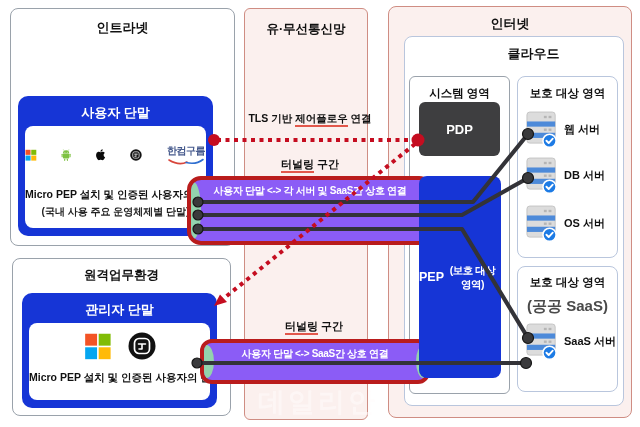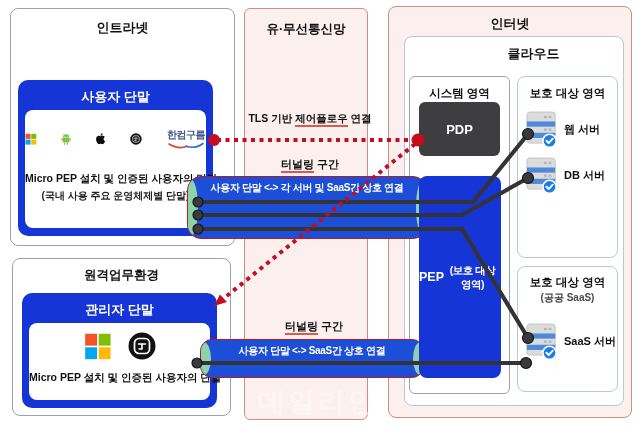--- a/index.html
+++ b/index.html
@@ -17,49 +17,49 @@
   .network{left:244px;top:8px;width:124px;height:412px;border-radius:6px;}
   .network .section-title{padding-top:12px;font-size:12.5px;}
   .internet{left:388px;top:6px;width:244px;height:412px;}
   .internet .section-title{padding-top:8px;}
   .cloud{left:404px;top:36px;width:220px;height:370px;background:#fff;
     border:1.5px solid #b9c6dd;border-radius:8px;z-index:1;}
   .cloud .section-title{padding-top:8px;padding-left:39px;}
   
   .blue-box{background:#1635d6;border-radius:10px;z-index:2;}
   .blue-box .hdr{color:#fff;font-weight:bold;font-size:13px;text-align:center;padding-top:8px;}
-  .user-terminal{left:18px;top:80px;width:195px;height:156px;}
+  .user-terminal{left:18px;top:96px;width:195px;height:140px;}
   .admin-terminal{left:22px;top:293px;width:195px;height:115px;}
   .inner-white{position:absolute;left:7px;top:30px;right:7px;bottom:8px;background:#fff;border-radius:8px;}
   .icons-row{display:flex;justify-content:center;align-items:center;gap:24px;margin-top:12px;height:34px;}
   .admin-terminal .icons-row{margin-top:8px;height:30px;gap:16px;}
   .desc1{font-size:10.5px;font-weight:bold;color:#111;text-align:center;margin-top:16px;white-space:nowrap;}
   .desc2{font-size:10px;font-weight:bold;color:#222;text-align:center;margin-top:3px;white-space:nowrap;}
   .admin-terminal .desc1{margin-top:10px;}
   .hancom{display:flex;flex-direction:column;align-items:center;}
   .hancom-text{font-size:10px;font-weight:bold;color:#45598c;letter-spacing:-0.5px;}
   
   .sub-box{background:#fff;border-radius:8px;z-index:3;}
   .sub-title{font-weight:bold;font-size:11.5px;color:#111;text-align:center;padding-top:9px;}
-  .sub-subtitle{font-weight:bold;font-size:10px;color:#4a4a4a;text-align:center;margin-top:1px;}
+  .sub-subtitle{font-weight:bold;font-size:15px;color:#4a4a4a;text-align:center;margin-top:7px;}
   .system-area{left:409px;top:76px;width:101px;height:318px;border:1.5px solid #9aa2ab;border-radius:6px;}
   .protected1{left:517px;top:76px;width:101px;height:182px;border:1.5px solid #b9c6dd;}
   .protected2{left:517px;top:266px;width:101px;height:126px;border:1.5px solid #b9c6dd;}
   .pdp{left:419px;top:102px;width:81px;height:54px;background:#3e3e40;border-radius:6px;z-index:4;
     display:flex;align-items:center;justify-content:center;color:#fff;font-weight:bold;font-size:13px;}
   .pep{left:419px;top:176px;width:82px;height:202px;background:#1635d6;border-radius:8px;z-index:4;
     display:flex;flex-direction:row;align-items:center;justify-content:center;color:#fff;
     font-weight:bold;text-align:center;}
   .pep .l1{font-size:12.5px;}
   .pep .l2{font-size:10.5px;margin-top:2px;letter-spacing:-0.5px;}
   .srow{position:absolute;left:8px;display:flex;align-items:center;gap:6px;}
   .srow .slabel{font-size:11px;font-weight:bold;color:#111;white-space:nowrap;}
   .srow1{top:33px;} .srow2{top:79px;} .srow3{top:127px;} .srow-saas{top:54px;}
   
-  .tunnel{position:absolute;background:#1d4ed8;border:1px solid #b91c1c;border-radius:14px;
+  .tunnel{position:absolute;background:#8b5cf6;border:4px solid #b91c1c;border-radius:14px;
     overflow:hidden;z-index:3;}
   .tunnel1{left:187px;top:176px;width:238px;height:61px;}
   .tunnel2{left:200px;top:339px;width:222px;height:37px;border-radius:12px;}
   .tunnel .cap{position:absolute;top:2px;bottom:2px;width:15px;background:#93d9a9;border-radius:50%;opacity:.95;}
   .cap-left{left:-5px;} .cap-right{right:-5px;}
   .tunnel .t-label{position:absolute;top:4px;left:0;right:0;text-align:center;color:#fff;
     font-weight:bold;font-size:10px;white-space:nowrap;letter-spacing:-0.3px;}
   
   .conn-label{position:absolute;text-align:center;font-weight:bold;color:#101010;z-index:5;white-space:nowrap;}
   .tls-label{left:240px;top:112px;width:140px;font-size:10.5px;}
@@ -190,20 +190,34 @@
         <rect x="19" y="6" width="3" height="2.5" fill="#b5b5b5"></rect>
           <rect x="24" y="6" width="3" height="2.5" fill="#b5b5b5"></rect>
         <rect x="1" y="12" width="30" height="5.5" fill="#4d8ad9"></rect>
         <rect x="19" y="19.5" width="3" height="2.5" fill="#b5b5b5"></rect>
           <rect x="24" y="19.5" width="3" height="2.5" fill="#b5b5b5"></rect>
         <rect x="1" y="24" width="30" height="5.5" fill="#4d8ad9"></rect>
         <circle cx="25" cy="32.5" r="7" fill="#1d7be5" stroke="#fff" stroke-width="1.6"></circle>
         <path d="M21.7 32.5l2.4 2.4 4.3-4.6" stroke="#fff" stroke-width="2" fill="none" stroke-linecap="round" stroke-linejoin="round"></path>
       </svg>
       <span class="slabel">DB 서버</span>
+    </div>
+    <div class="srow srow3">
+      <svg width="32" height="38" viewBox="0 0 34 40">
+        <rect x="1" y="2" width="30" height="33" rx="3" fill="#dcdcdc" stroke="#c3c3c3"></rect>
+        <rect x="19" y="6" width="3" height="2.5" fill="#b5b5b5"></rect>
+          <rect x="24" y="6" width="3" height="2.5" fill="#b5b5b5"></rect>
+        <rect x="1" y="12" width="30" height="5.5" fill="#4d8ad9"></rect>
+        <rect x="19" y="19.5" width="3" height="2.5" fill="#b5b5b5"></rect>
+          <rect x="24" y="19.5" width="3" height="2.5" fill="#b5b5b5"></rect>
+        <rect x="1" y="24" width="30" height="5.5" fill="#4d8ad9"></rect>
+        <circle cx="25" cy="32.5" r="7" fill="#1d7be5" stroke="#fff" stroke-width="1.6"></circle>
+        <path d="M21.7 32.5l2.4 2.4 4.3-4.6" stroke="#fff" stroke-width="2" fill="none" stroke-linecap="round" stroke-linejoin="round"></path>
+      </svg>
+      <span class="slabel">OS 서버</span>
     </div>
   </div>
 
   <div class="abs sub-box protected2">
     <div class="sub-title" style="padding-top:8px;">보호 대상 영역</div>
     <div class="sub-subtitle">(공공 SaaS)</div>
     <div class="srow srow-saas">
       <svg width="32" height="40" viewBox="0 0 34 40">
         <rect x="1" y="2" width="30" height="33" rx="3" fill="#dcdcdc" stroke="#c3c3c3"></rect>
         <rect x="19" y="6" width="3" height="2.5" fill="#b5b5b5"></rect>

